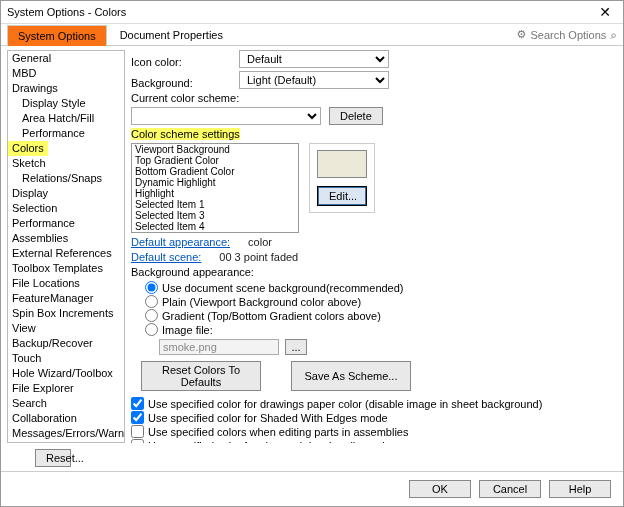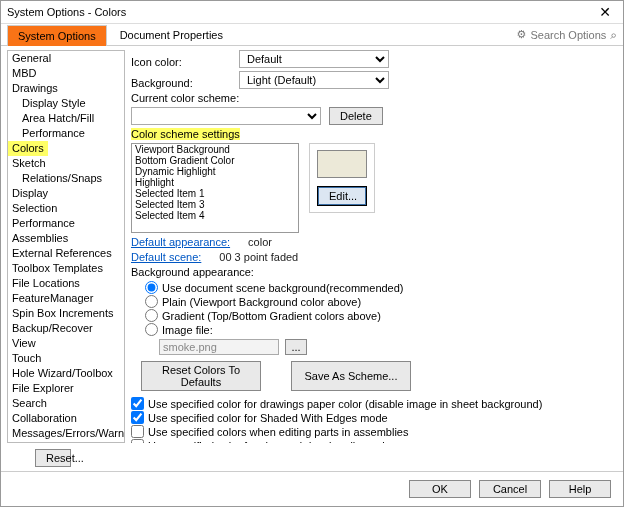--- a/index.html
+++ b/index.html
@@ -86,22 +86,22 @@
       <div class="item indent">Relations/Snaps</div>
       <div class="item">Display</div>
       <div class="item">Selection</div>
       <div class="item">Performance</div>
       <div class="item">Assemblies</div>
       <div class="item">External References</div>
       <div class="item">Toolbox Templates</div>
       <div class="item">File Locations</div>
       <div class="item">FeatureManager</div>
       <div class="item">Spin Box Increments</div>
+      <div class="item">View</div>
       <div class="item">Backup/Recover</div>
-      <div class="item">View</div>
       <div class="item">Touch</div>
       <div class="item">Hole Wizard/Toolbox</div>
       <div class="item">File Explorer</div>
       <div class="item">Search</div>
       <div class="item">Collaboration</div>
       <div class="item">Messages/Errors/Warnings</div>
       <div class="item">Import</div>
 
     </div>
 
@@ -120,20 +120,21 @@
       <div class="scheme-row">
         <select class="scheme-sel"><option></option></select>
         <button>Delete</button>
       </div>
 
       <div><span class="group-label hl">Color scheme settings</span></div>
 
       <div class="listswatch">
         <div class="listbox">
           <div class="li">Viewport Background</div>
+          <div class="li">Top Gradient Color</div>
           <div class="li">Bottom Gradient Color</div>
           <div class="li">Dynamic Highlight</div>
           <div class="li">Highlight</div>
           <div class="li">Selected Item 1</div>
           <div class="li">Selected Item 3</div>
           <div class="li">Selected Item 4</div>
 
         </div>
         <div class="swatchcol">
           <div class="swatch"></div>

